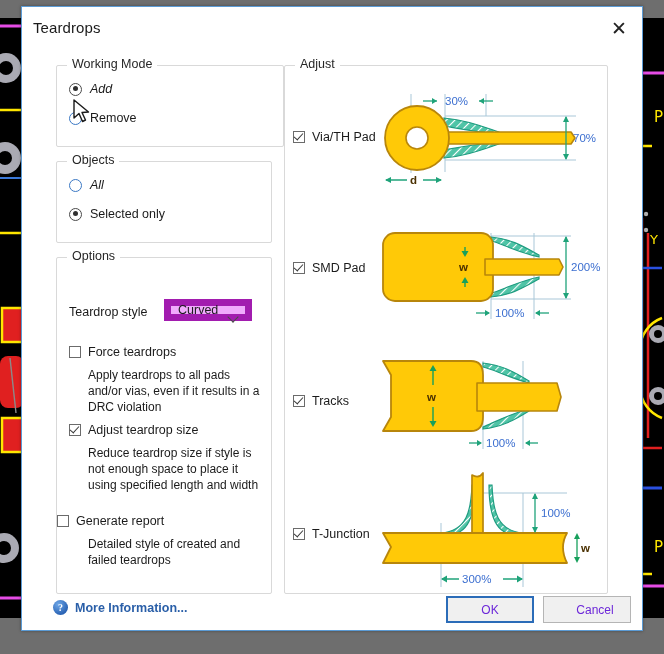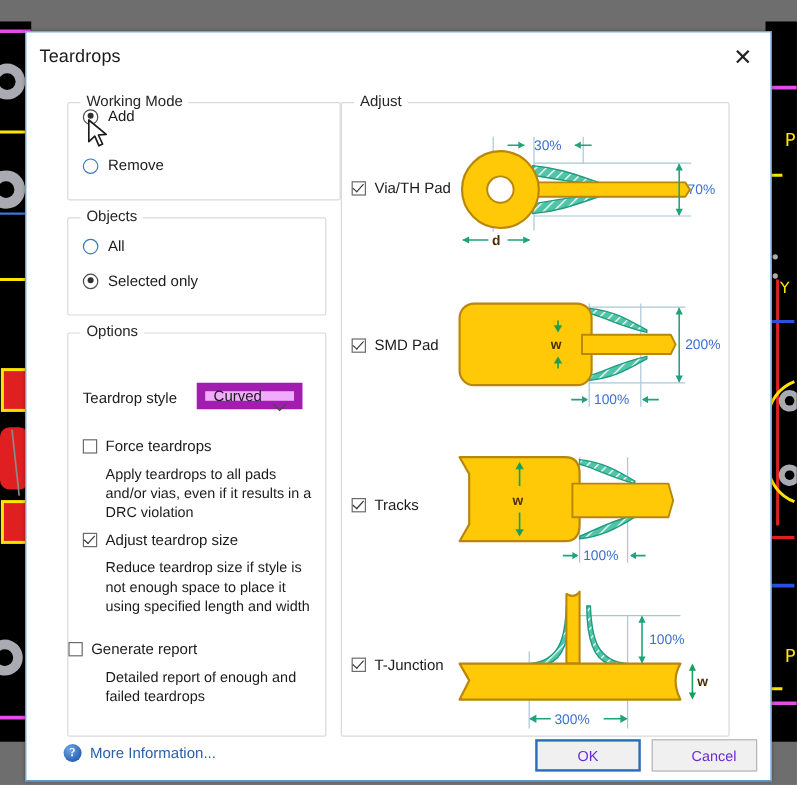--- a/index.html
+++ b/index.html
@@ -15,21 +15,20 @@
   #pcb-left{left:0;top:18px;width:26px;height:600px;}
   #pcb-right{left:638px;top:18px;width:26px;height:600px;}
   #pcb-topbar{left:0;top:0;width:664px;height:18px;background:#6e6e6e;}
   .pcb-el{position:absolute;}
   
   #dialog{
     position:absolute;left:21px;top:6px;width:622px;height:625px;
     background:#ffffff;border:1px solid #5b9bd5;
     box-shadow:0 0 3px rgba(0,0,0,.35);
     box-sizing:border-box;
-    margin-top:20px;
   }
   #titlebar{height:42px;position:relative;}
   #dlg-title{
     position:absolute;left:11px;top:12px;
     font-size:15px;color:#1b1b1b;letter-spacing:.1px;
   }
   #close-btn{
     position:absolute;right:10px;top:9px;width:26px;height:24px;
     display:flex;align-items:center;justify-content:center;
     font-size:19px;color:#222;cursor:pointer;line-height:1;
@@ -95,21 +94,21 @@
   
   #footer{position:absolute;left:0;top:582px;width:620px;height:42px;}
   #more-info{position:absolute;left:31px;top:11px;display:flex;align-items:center;cursor:pointer;}
   #help-icon{
     width:15px;height:15px;border-radius:50%;
     background:radial-gradient(circle at 35% 30%,#6fa8e8,#2b64b5 70%);
     color:#fff;font-size:10px;font-weight:bold;
     display:flex;align-items:center;justify-content:center;flex:0 0 auto;
     font-family:"Liberation Serif",serif;
   }
-  #more-info-label{margin-left:7px;font-size:12.5px;color:#2a5fa8;}
+  #more-info-label{margin-left:7px;font-size:12.5px;color:#2a5fa8;font-weight:bold;}
   .dlg-btn{
     position:absolute;top:7px;height:27px;
     display:flex;align-items:center;justify-content:center;
     font-size:12px;color:#6d28d9;background:#f0f0f0;
     border:1px solid #b5b5b5;box-sizing:border-box;cursor:pointer;
   }
   #ok-btn{left:424px;width:88px;background:#f0f0f0;border:2px solid #2b6cb8;}
   #cancel-btn{left:521px;width:88px;padding-left:16px;}
   
   #cursor{position:absolute;left:73px;top:99px;pointer-events:none;}
@@ -170,35 +169,35 @@
   <div id="titlebar">
     <div id="dlg-title">Teardrops</div>
     <div id="close-btn">✕</div>
   </div>
 
   <div id="body-area">
 
     <div class="group" id="grp-working">
       <div class="group-title">Working Mode</div>
 
-      <div class="radio-row" style="left:12px;top:4px;">
+      <div class="radio-row" style="left:12px;top:16px;font-style:italic;">
         <span class="radio checked"></span>
         <span class="radio-label">Add</span>
       </div>
 
       <div class="radio-row" style="left:12px;top:45px;">
         <span class="radio"></span>
         <span class="radio-label">Remove</span>
       </div>
     </div>
 
     <div class="group" id="grp-objects">
       <div class="group-title">Objects</div>
 
-      <div class="radio-row" style="left:12px;top:16px;">
+      <div class="radio-row" style="left:12px;top:16px;font-style:italic;">
         <span class="radio"></span>
         <span class="radio-label">All</span>
       </div>
 
       <div class="radio-row" style="left:12px;top:45px;">
         <span class="radio checked"></span>
         <span class="radio-label">Selected only</span>
       </div>
     </div>
 
@@ -220,21 +219,21 @@
       <div class="cb-row" style="left:12px;top:165px;">
         <span class="cbox checked"></span>
         <span class="cb-label">Adjust teardrop size</span>
       </div>
       <div class="help-text" style="left:31px;top:187px;">Reduce teardrop size if style is not enough space to place it using specified length and width</div>
 
       <div class="cb-row" style="left:0;top:256px;">
         <span class="cbox"></span>
         <span class="cb-label">Generate report</span>
       </div>
-      <div class="help-text" style="left:31px;top:278px;">Detailed report of enough and failed teardrops</div>
+      <div class="help-text" style="left:31px;top:278px;">Detailed style of created and failed teardrops</div>
     </div>
 
     <div class="group" id="grp-scope">
       <div class="group-title">Adjust</div>
 
       <div class="cb-row scope-item" style="top:64px;">
         <span class="cbox checked"></span>
         <span class="cb-label">Via/TH Pad</span>
       </div>
       <svg class="scope-svg" style="left:86px;top:10px;" width="236" height="120" viewBox="0 0 236 120">

